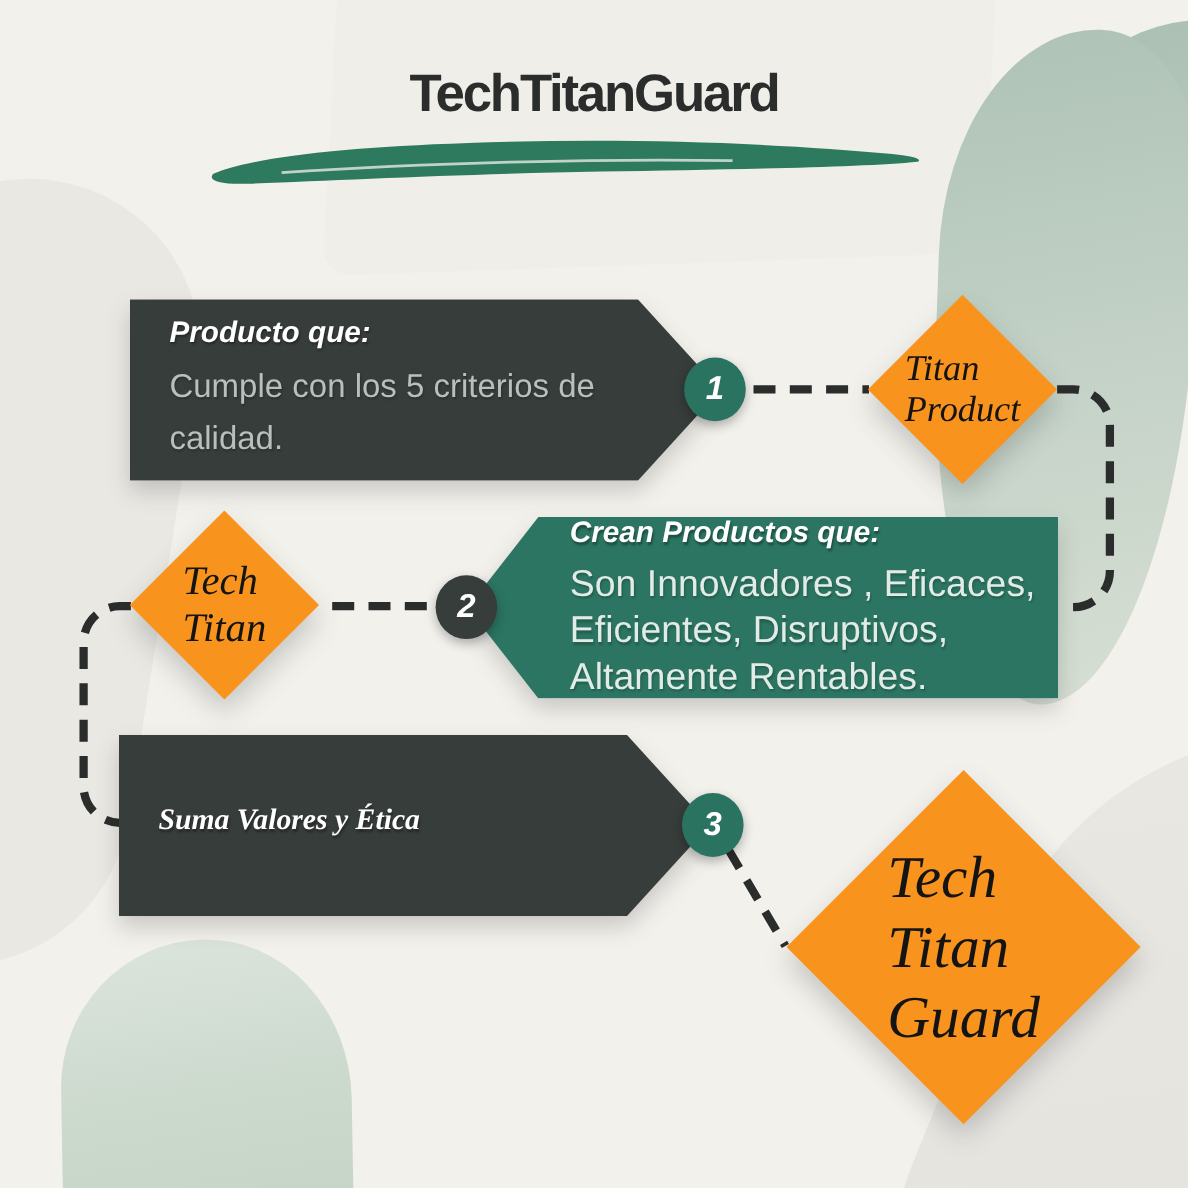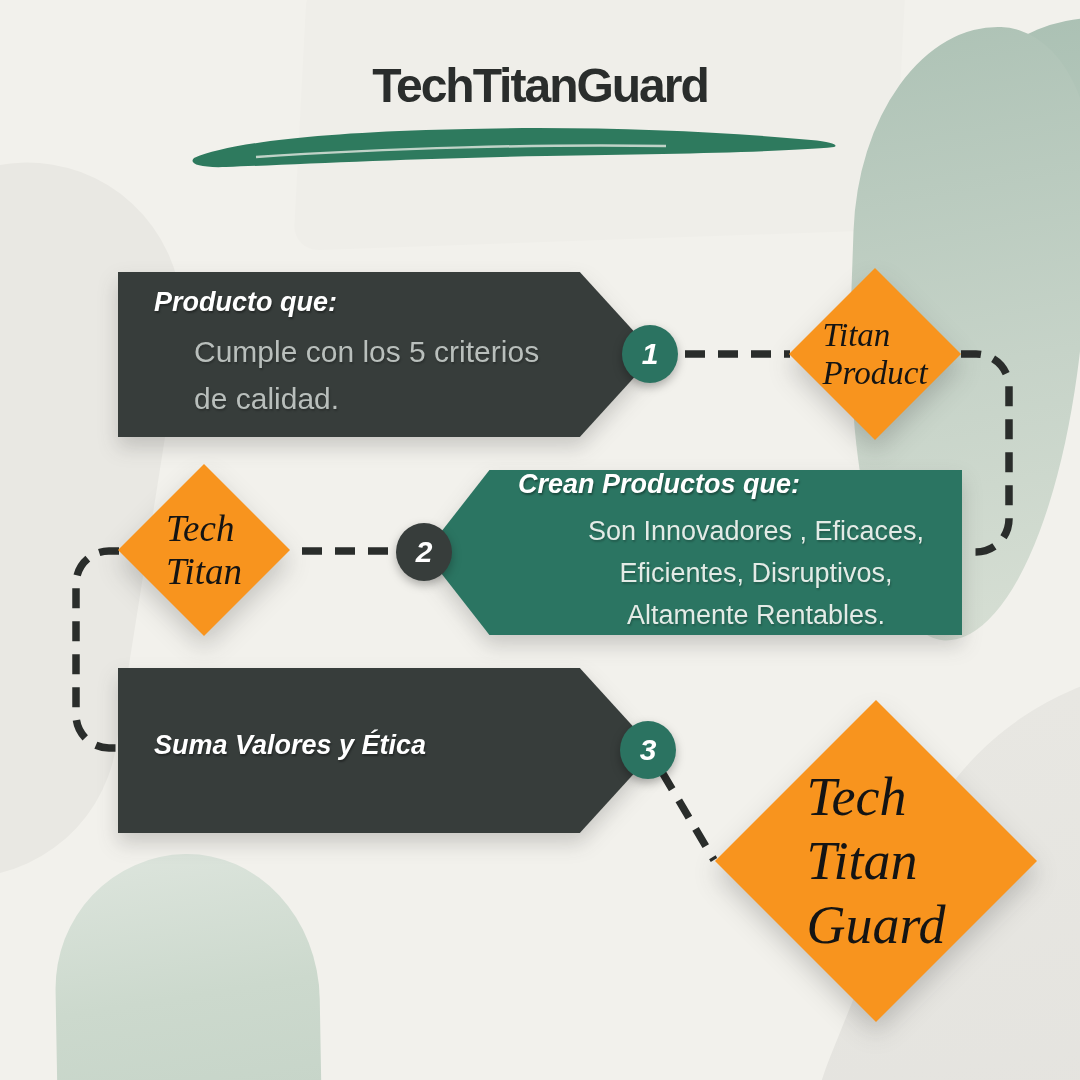--- a/index.html
+++ b/index.html
@@ -37,22 +37,22 @@
   .banner-wrap{position:absolute;filter:drop-shadow(0 10px 10px rgba(40,40,40,.20));}
   .banner{width:537px;height:165px;box-sizing:border-box;display:flex;
     flex-direction:column;justify-content:center;}
   .banner.point-right{clip-path:polygon(0 0,86% 0,100% 50%,86% 100%,0 100%);
     background:#373d3b;padding:0 110px 0 36px;}
   .banner.point-left{clip-path:polygon(12% 0,100% 0,100% 100%,12% 100%,0 50%);
     background:#2b7562;padding:0 8px 0 93px;}
   .b-head{font-style:italic;font-weight:bold;font-size:27px;color:#ffffff;
     margin:0 0 10px 0;text-shadow:1px 2px 2px rgba(0,0,0,.35);}
   .b-body{font-size:30px;line-height:47px;color:#b9bfbc;max-width:404px;
-    text-shadow:1px 2px 2px rgba(0,0,0,.22);margin-left:40px;}
-  .banner.point-left .b-body{font-size:27px;line-height:42px;color:#e3ebe6;max-width:430px;text-align:center;}
+    text-shadow:1px 2px 2px rgba(0,0,0,.22);}
+  .banner.point-left .b-body{font-size:34px;line-height:42px;color:#e3ebe6;max-width:430px;}
   
   .num-circle{position:absolute;width:56px;height:58px;border-radius:50%;
     display:flex;align-items:center;justify-content:center;
     font-style:italic;font-weight:bold;font-size:30px;color:#fff;
     filter:drop-shadow(0 4px 5px rgba(0,0,0,.28));}
   .num-circle.green{background:#2b7361;}
   .num-circle.dark{background:#373d3b;}
   
   .diamond-wrap{position:absolute;filter:drop-shadow(0 12px 12px rgba(40,40,40,.22));}
   .diamond{background:#f8941e;clip-path:polygon(50% 0,100% 50%,50% 100%,0 50%);
@@ -120,21 +120,21 @@
     <span>2</span>
   </div>
 
   <div class="diamond-wrap diamond-2" style="left:118px;top:464px;">
     <div class="diamond">
       <div class="d-label">Tech
 Titan</div>
     </div>
   </div>
 
-  <div class="banner-wrap" style="left:118px;top:668px;">
+  <div class="banner-wrap" style="left:108px;top:668px;font-family:Liberation Serif, serif;">
     <div class="banner point-right">
       <div class="b-head">Suma Valores y Ética</div>
     </div>
   </div>
   <div class="num-circle green" style="left:620px;top:721px;">
     <span>3</span>
   </div>
 
   <div class="diamond-wrap diamond-3" style="left:715px;top:700px;">
     <div class="diamond">

